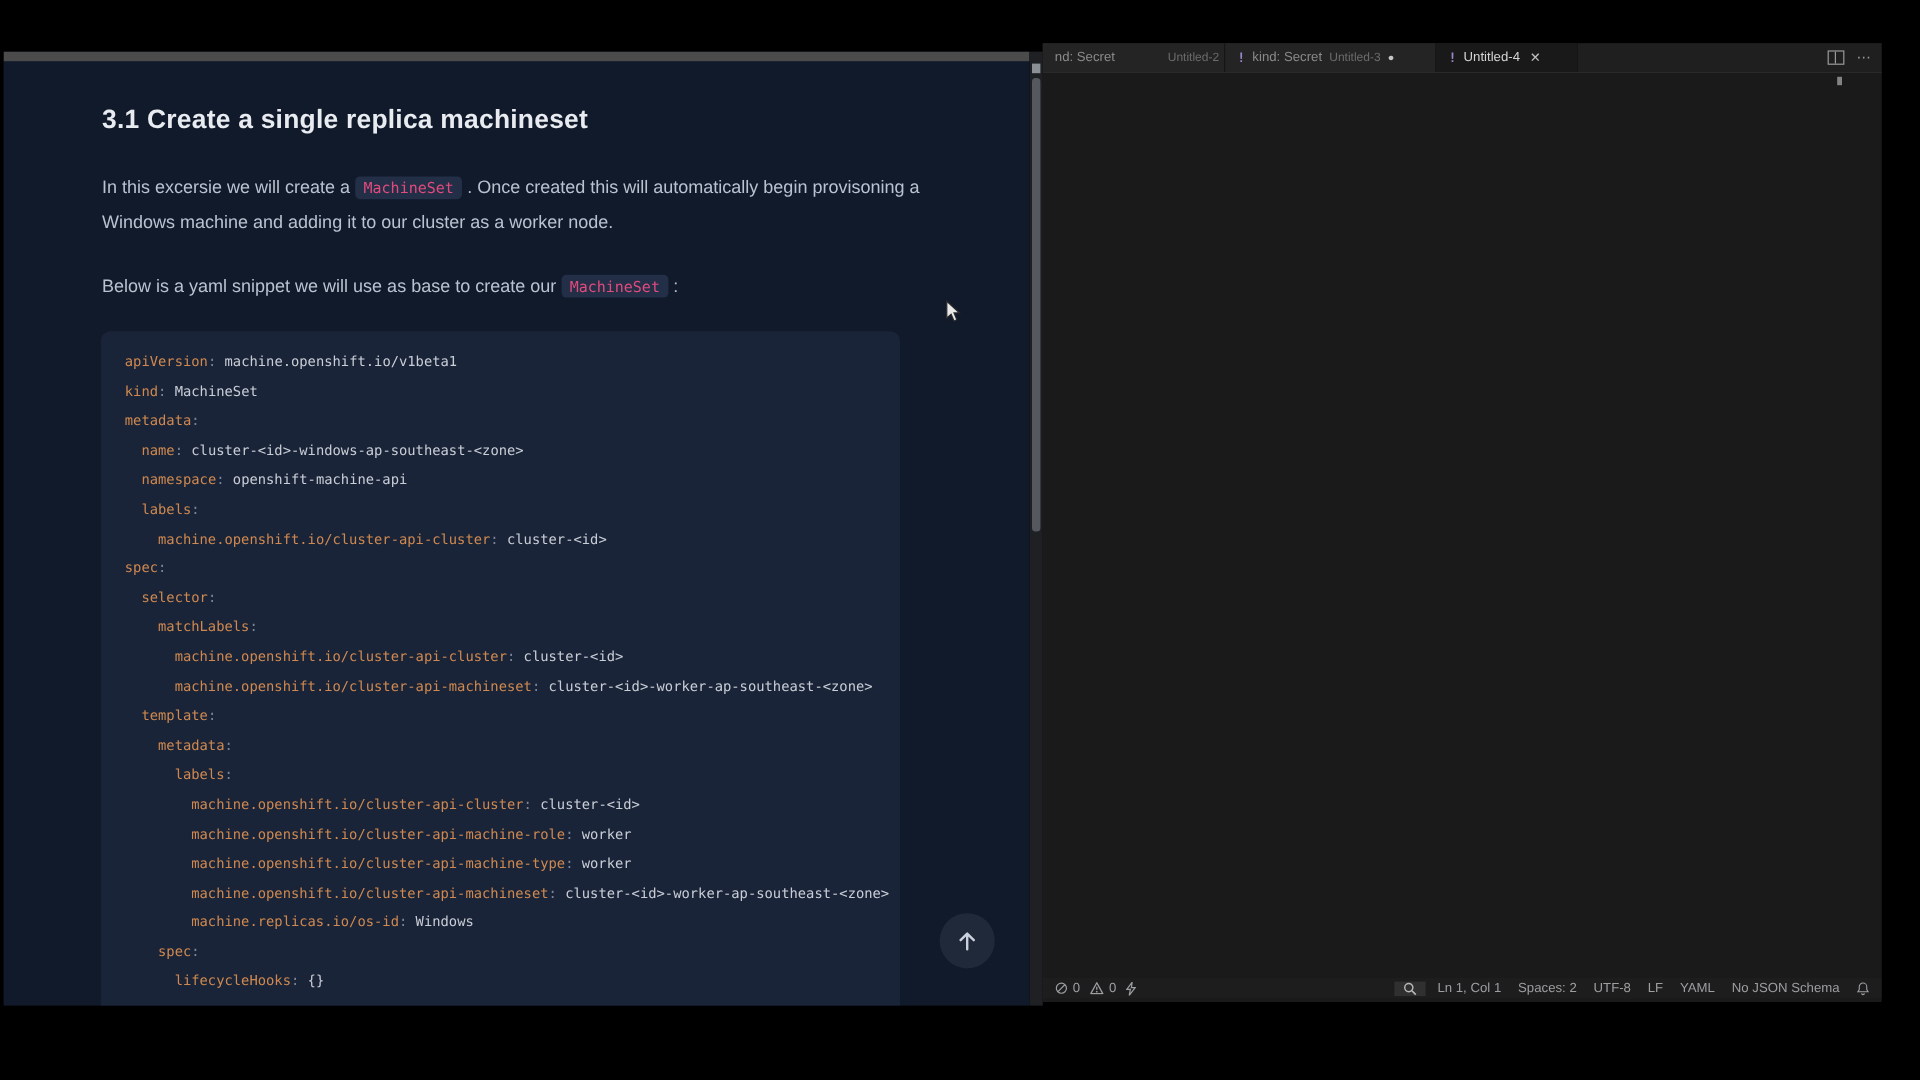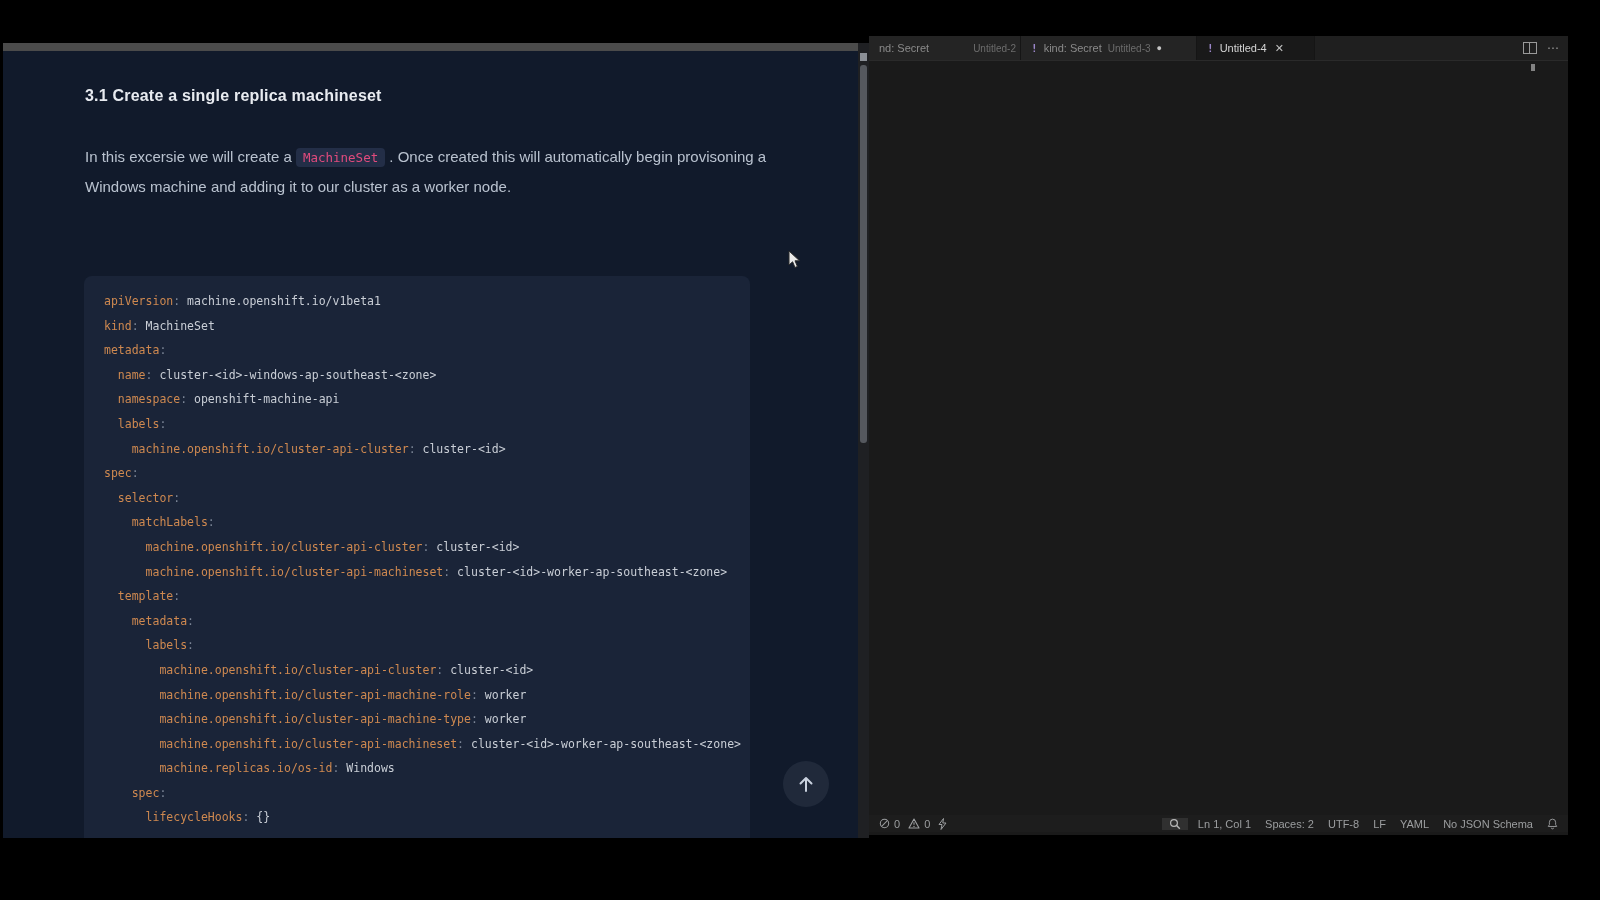--- a/index.html
+++ b/index.html
@@ -4,21 +4,21 @@
 <style>
   html,body{margin:0;padding:0;background:#000;}
   .stage{position:relative;width:1600px;height:900px;background:#000;overflow:hidden;
          font-family:"Liberation Sans",sans-serif;}
 
   
   .doc-panel{position:absolute;left:3px;top:43px;width:855px;height:795px;
              background:#111a2b;overflow:hidden;}
   .doc-topstrip{position:absolute;left:0;top:0;width:100%;height:8px;background:#4b4b4b;}
   .doc-heading{position:absolute;left:82px;top:44px;margin:0;color:#e8ebf0;
-               font-size:16px;font-weight:700;letter-spacing:.2px;}
+               font-size:22px;font-weight:700;letter-spacing:.2px;}
   .doc-para{position:absolute;left:82px;width:692px;margin:0;color:#b9c2cf;
             font-size:15px;line-height:28.5px;}
   .p1{top:100px;}
   .p2{top:182px;}
   .chip{background:#232e47;color:#e14b7d;font-family:"DejaVu Sans Mono",monospace;
         font-size:12.5px;padding:2px 7px;border-radius:4px;white-space:nowrap;}
 
   .codeblock{position:absolute;left:81px;top:233px;width:666px;height:600px;
              background:#1a2438;border-radius:8px;padding:13px 0 0 20px;
              font-family:"DejaVu Sans Mono",monospace;font-size:11.5px;
@@ -77,20 +77,21 @@
 <body>
 
 <div class="stage">
 
   <section class="doc-panel">
     <div class="doc-topstrip"></div>
     <h1 class="doc-heading">3.1 Create a single replica machineset</h1>
 
     <p class="doc-para p1"><span>In this excersie we will create a </span><span class="chip">MachineSet</span><span> . Once created this will automatically begin provisoning a Windows machine and adding it to our cluster as a worker node.</span></p>
 
+    <p class="doc-para p2"><span>Below is a yaml snippet we will use as base to create our </span><span class="chip">MachineSet</span><span> :</span></p>
 
     <div class="codeblock">
         <div class="cl" style="padding-left: 0ch;"><span class="ck">apiVersion</span><span class="cc">:</span><span class="cv"> machine.openshift.io/v1beta1</span></div>
         <div class="cl" style="padding-left: 0ch;"><span class="ck">kind</span><span class="cc">:</span><span class="cv"> MachineSet</span></div>
         <div class="cl" style="padding-left: 0ch;"><span class="ck">metadata</span><span class="cc">:</span></div>
         <div class="cl" style="padding-left: 2ch;"><span class="ck">name</span><span class="cc">:</span><span class="cv"> cluster-&lt;id&gt;-windows-ap-southeast-&lt;zone&gt;</span></div>
         <div class="cl" style="padding-left: 2ch;"><span class="ck">namespace</span><span class="cc">:</span><span class="cv"> openshift-machine-api</span></div>
         <div class="cl" style="padding-left: 2ch;"><span class="ck">labels</span><span class="cc">:</span></div>
         <div class="cl" style="padding-left: 4ch;"><span class="ck">machine.openshift.io/cluster-api-cluster</span><span class="cc">:</span><span class="cv"> cluster-&lt;id&gt;</span></div>
         <div class="cl" style="padding-left: 0ch;"><span class="ck">spec</span><span class="cc">:</span></div>

